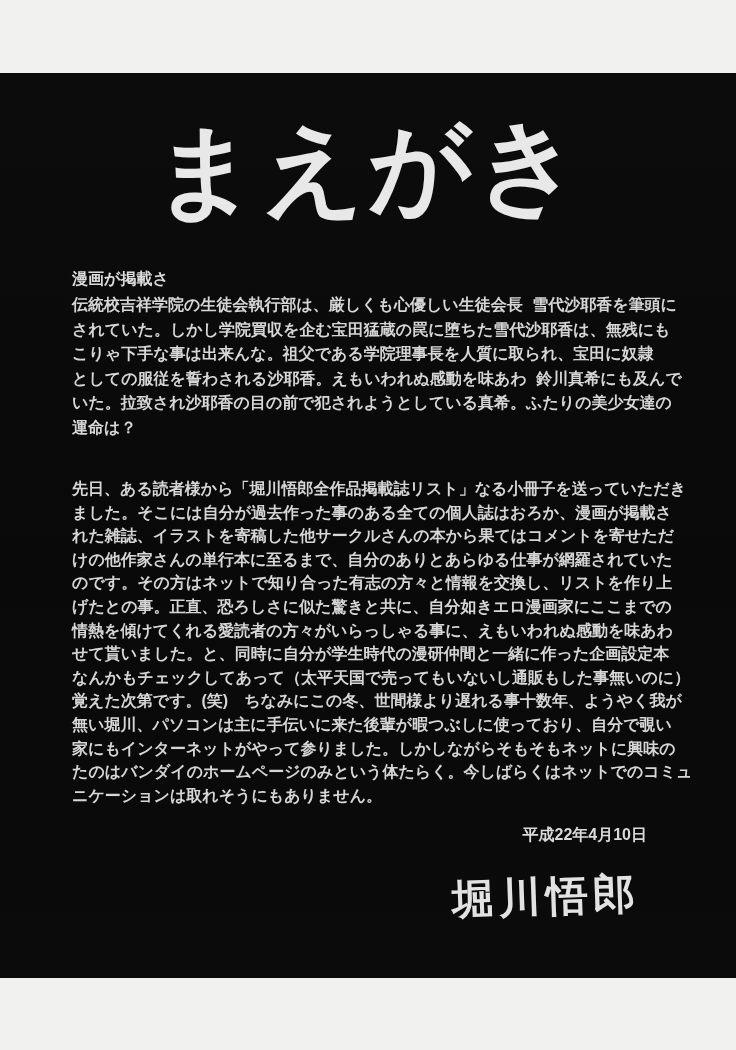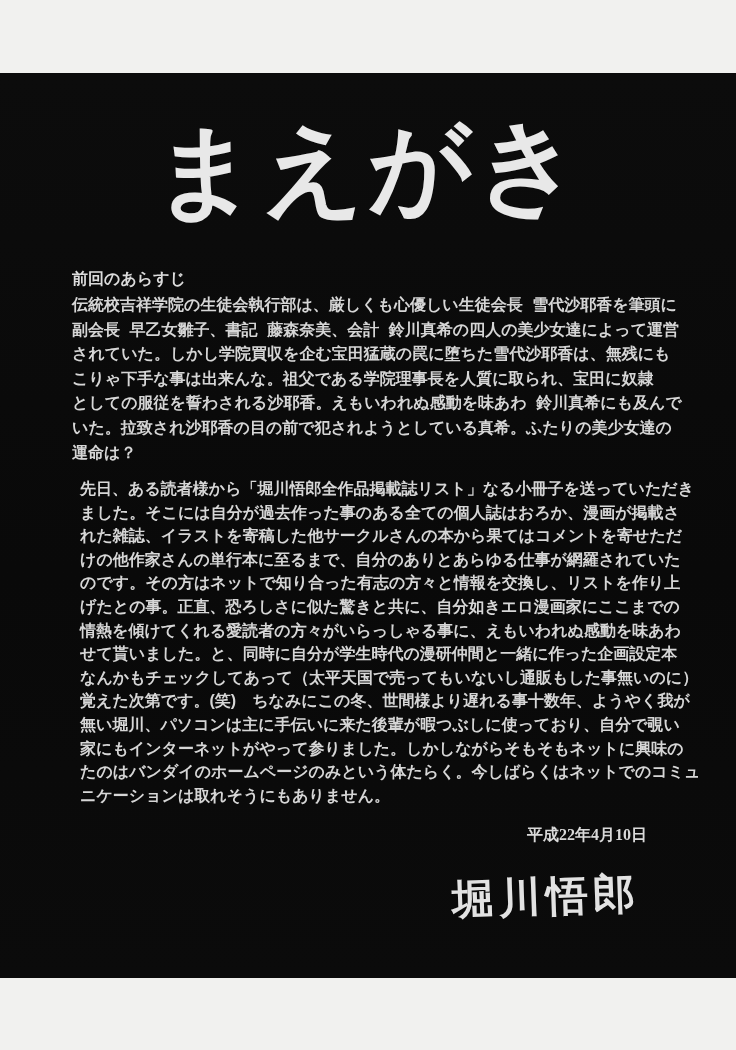--- a/index.html
+++ b/index.html
@@ -58,58 +58,55 @@
     color: #d6d6d6;
   }
   .synopsis-body {
     top: 221px;
     line-height: 24.6px;
     font-family: Liberation Mono, monospace;
   }
   .foreword-body {
     top: 404px;
     line-height: 23.6px;
-    margin-left: 8px;
   }
   .tline {
     white-space: nowrap;
   }
   .date-line {
     position: absolute;
     top: 752px;
     right: 89px;
     font-size: 16px;
     font-weight: 600;
     color: #d9d9d9;
-    font-family: Liberation Serif, serif;
   }
   .signature {
     position: absolute;
     top: 796px;
     right: 96px;
     font-size: 42px;
     font-weight: bold;
     letter-spacing: 5px;
     color: #e2e2e2;
     transform: rotate(-2deg);
     font-family: "DejaVu Sans", sans-serif;
   }
 </style>
 </head>
 <body>
 
 <div class="paper">
   <div class="black-page">
     <div class="title">まえがき</div>
 
-    <div class="synopsis-heading">前回のあらすじ</div>
+    <div class="synopsis-heading">漫画が掲載さ</div>
 
     <div class="text-block synopsis-body">
         <div class="tline">伝統校吉祥学院の生徒会執行部は、厳しくも心優しい生徒会長 雪代沙耶香を筆頭に</div>
-        <div class="tline">副会長 早乙女雛子、書記 藤森奈美、会計 鈴川真希の四人の美少女達によって運営</div>
         <div class="tline">されていた。しかし学院買収を企む宝田猛蔵の罠に堕ちた雪代沙耶香は、無残にも</div>
         <div class="tline">こりゃ下手な事は出来んな。祖父である学院理事長を人質に取られ、宝田に奴隷</div>
         <div class="tline">としての服従を誓わされる沙耶香。えもいわれぬ感動を味あわ 鈴川真希にも及んで</div>
         <div class="tline">いた。拉致され沙耶香の目の前で犯されようとしている真希。ふたりの美少女達の</div>
         <div class="tline">運命は？</div>
       </div>
 
     <div class="text-block foreword-body">
         <div class="tline">先日、ある読者様から「堀川悟郎全作品掲載誌リスト」なる小冊子を送っていただき</div>
         <div class="tline">ました。そこには自分が過去作った事のある全ての個人誌はおろか、漫画が掲載さ</div>

